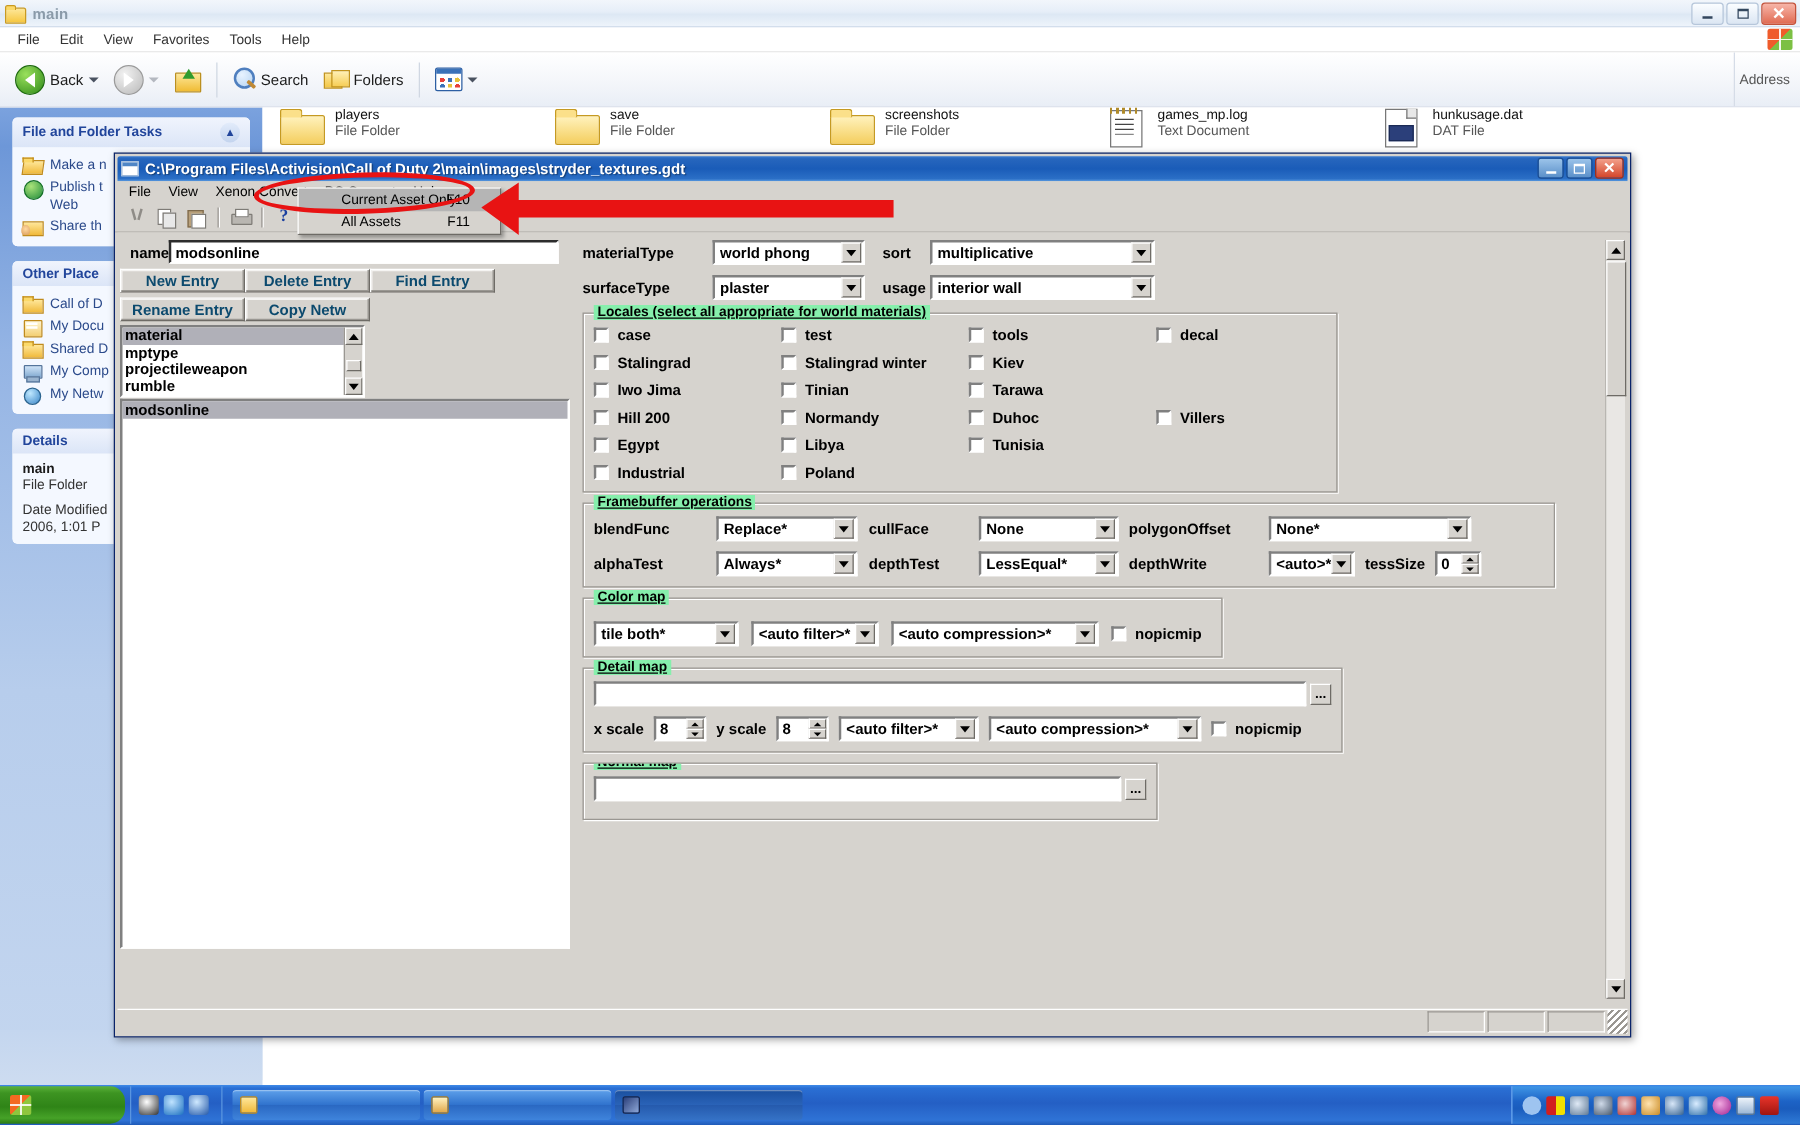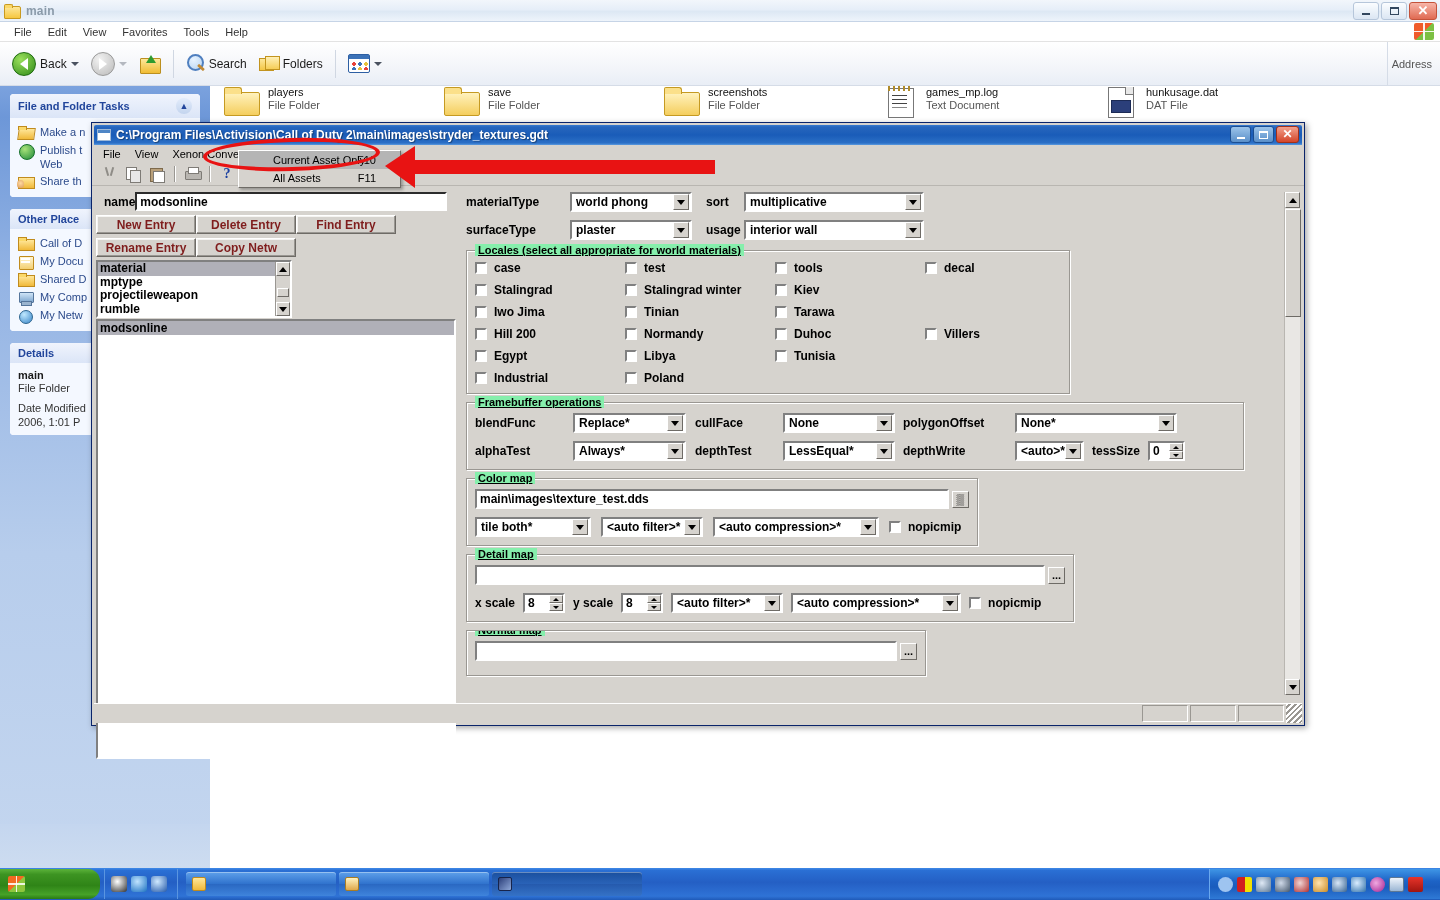--- a/index.html
+++ b/index.html
@@ -164,21 +164,21 @@
   .dat-fold{position:absolute;right:5px;top:1px;width:8px;height:8px;background:#e8e8e8;border-left:1px solid #777;border-bottom:1px solid #777;}
 
   
   .exp-lowerband {
     position:absolute; left:0; top:824px; width:210px; height:44px;
     background:linear-gradient(180deg,#c4d6ef,#cddcf0);
   }
 
   
   #gdt {
-    position:absolute; left:91px; top:122px; width:1214px; height:604px;
+    position:absolute; left:91px; top:122px; width:1214px; height:708px;
     background:#d6d3ce; border:1px solid #0a246a;
     box-shadow:2px 2px 6px rgba(0,0,0,.35);
   }
   .gdt-titlebar {
     height:20px; margin:2px 2px 0 2px;
     background:linear-gradient(180deg,#3a7bd0 0%,#2766bd 10%,#1a5cb8 50%,#2b6fc6 90%,#5b9ae0 100%);
     display:flex; align-items:center; padding-left:3px; position:relative;
     border-radius:2px 2px 0 0;
   }
   .gdt-title-ico { width:14px;height:12px;background:#fff;border:1px solid #9db8d8; }
@@ -218,21 +218,21 @@
 
   
   .left-col { position:absolute; left:2px; top:6px; width:360px; }
   .row-name { display:flex; align-items:center; padding-left:8px; }
   .lbl-bold { font-size:12px; font-weight:bold; color:#000; }
   .txtbox { background:#fff; border:2px inset #b0ada8; height:19px; font-size:12px; font-weight:bold;
             padding:0 3px; display:flex; align-items:center; color:#000;
             border-top-color:#808080;border-left-color:#808080;border-right-color:#fff;border-bottom-color:#fff; }
   .btn-row { display:flex; margin-top:4px; }
   .w95btn {
-    height:19px; background:#d6d3ce; font-size:12px; font-weight:bold; color:#7f1d1d;
+    height:19px; background:#d6d3ce; font-size:12px; font-weight:bold; color:#0c4a6e;
     display:flex; align-items:center; justify-content:center; padding:0 8px;
     border:1px solid; border-color:#fff #6e6b66 #6e6b66 #fff;
     box-shadow: inset -1px -1px 0 #9a9792, inset 1px 1px 0 #f5f4f2;
   }
   .listbox { margin-top:3px; background:#fff; border:2px solid; border-color:#808080 #fff #fff #808080;
              height:58px; position:relative; overflow:hidden; }
   .lb-item { font-size:12px; font-weight:bold; padding:0 2px; line-height:13.5px; color:#000; }
   .lb-item.sel { background:#b0b0b8; }
   .lb-scroll { position:absolute; right:0; top:0; width:15px; height:100%; background:#d6d3ce;
                border-left:1px solid #9a9792; }
@@ -772,26 +772,20 @@
                     <span class="tri-dn-s"></span>
                   </span>
               </span>
             </div>
           </div>
         </div>
       </div>
 
       <div class="grp" style="width:512px;">
         <span class="grp-title">Color map</span>
-        <div style="display:flex;align-items:center">
-          <div class="pathbox" style="flex:1">main\images\texture_test.dds</div>
-          <div class="browse-btn">
-              <span>▒</span>
-            </div>
-        </div>
         <div style="display:flex;align-items:center;gap:10px;margin-top:8px">
           <div class="combo" style="width:116px">
             <span class="cv">tile both*</span>
             <span class="cbtn">
                 <span class="tri-dn"></span>
               </span>
           </div>
           <div class="combo" style="width:102px">
             <span class="cv">&lt;auto filter&gt;*</span>
             <span class="cbtn">

